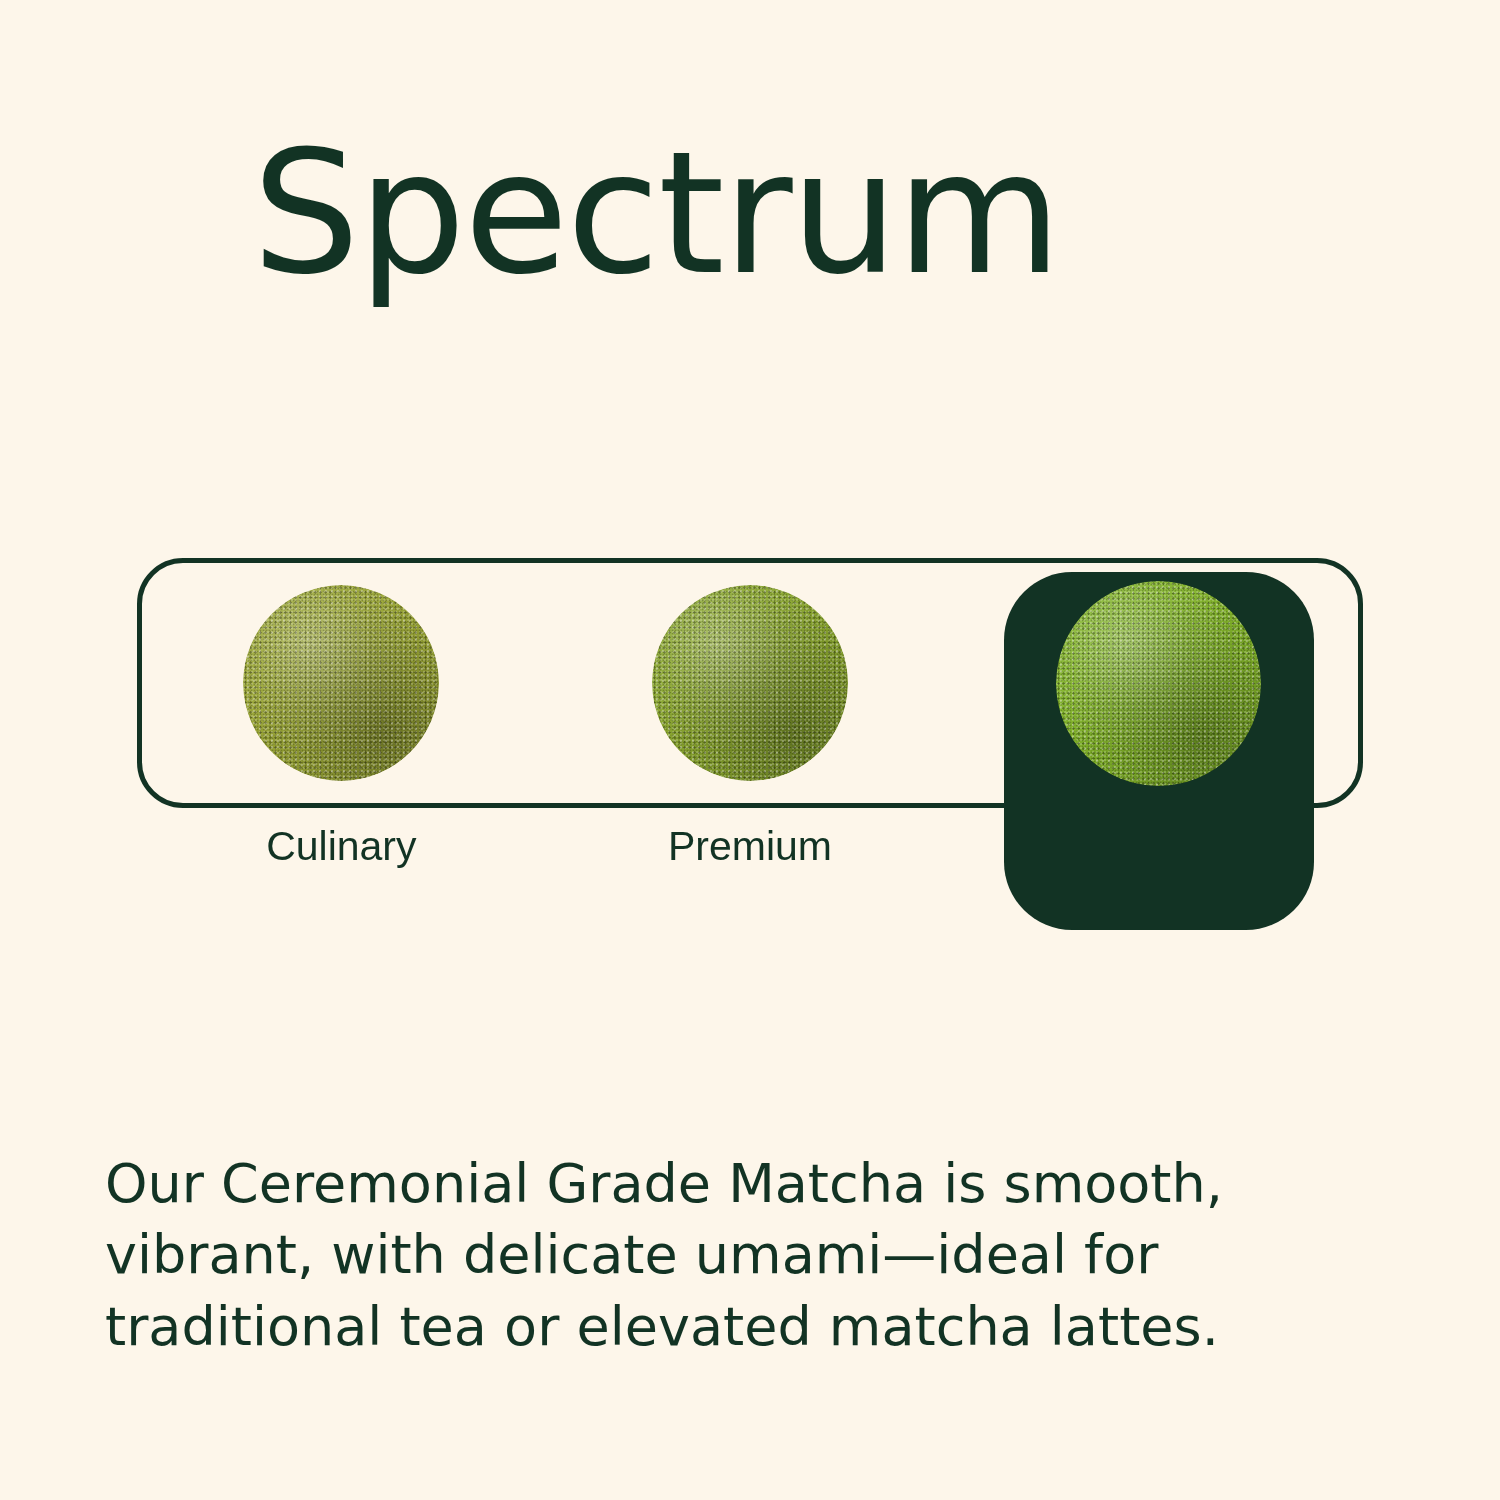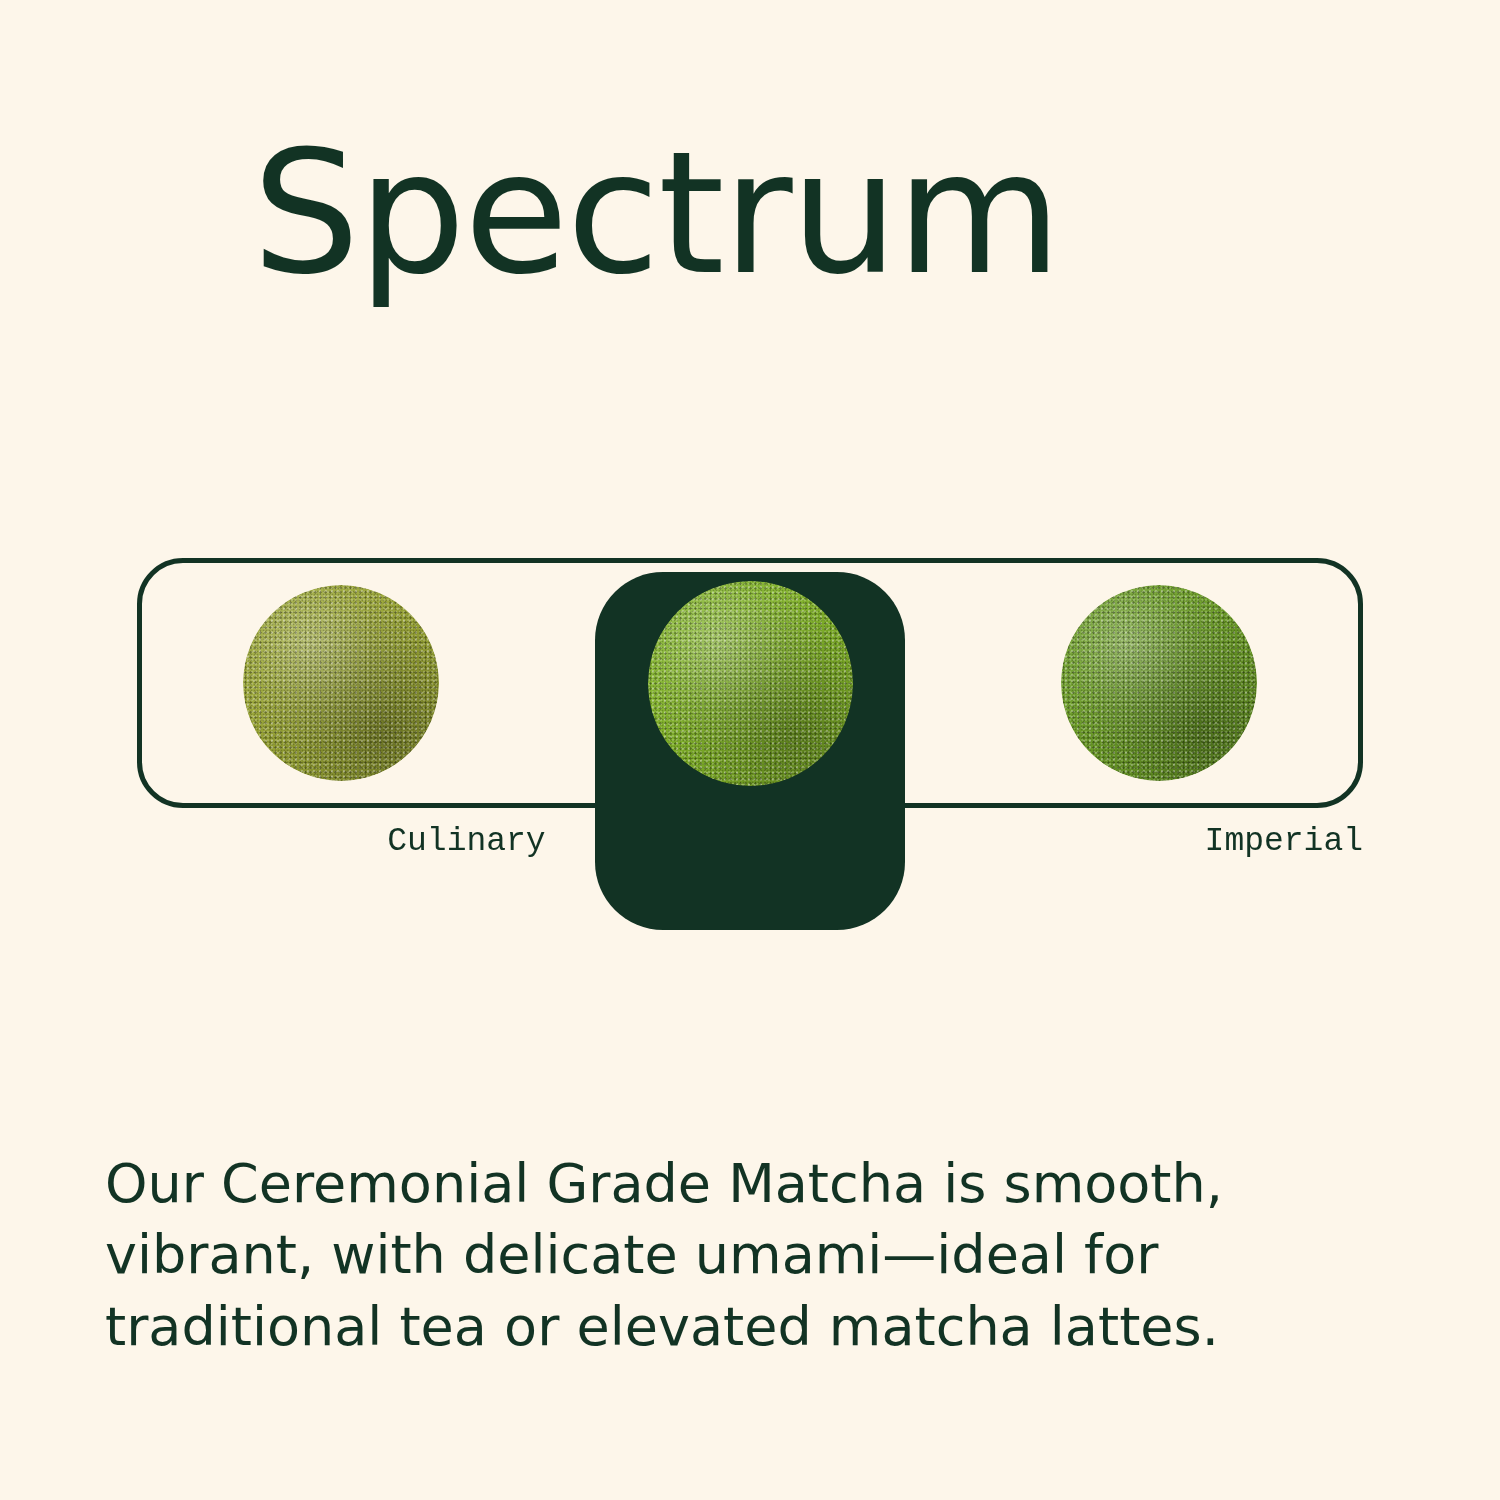--- a/index.html
+++ b/index.html
@@ -110,24 +110,24 @@
     background-position: 0 0, 2px 3px, 1px 2px, 3px 1px;
     opacity: 0.95;
     mix-blend-mode: normal;
   }
 
   .grade-label {
     position: absolute;
     top: 265px;
     left: 0;
     width: 100%;
-    text-align: right;
-    font-size: 33px;
+    text-align: center;
+    font-size: 41px;
     color: #123324;
-    font-family: Liberation Mono, monospace;
+    font-family: Liberation Sans, sans-serif;
     white-space: nowrap;
   }
 
   
   .grade.active {
     z-index: 5;
   }
   .active-card {
     position: absolute;
     left: 50%;
@@ -176,31 +176,31 @@
 
   <div class="grades">
 
     <div class="grade">
       <div class="swatch-wrap">
         <div class="mound" style="--swatch:#9aa636;"></div>
       </div>
       <div class="grade-label">Culinary</div>
     </div>
 
+    <div class="grade">
+      <div class="swatch-wrap">
+        <div class="mound" style="--swatch:#8aa62f;"></div>
+      </div>
+      <div class="grade-label">Premium</div>
+    </div>
 
     <div class="grade active">
       <div class="active-card"></div>
       <div class="swatch-wrap">
         <div class="mound" style="--swatch:#82b32a;"></div>
       </div>
     </div>
 
-    <div class="grade">
-      <div class="swatch-wrap">
-        <div class="mound" style="--swatch:#6d9e28;"></div>
-      </div>
-      <div class="grade-label">Imperial</div>
-    </div>
 
   </div>
 </div>
 
 <div class="description">Our Ceremonial Grade Matcha is smooth, vibrant, with delicate umami—ideal for traditional tea or elevated matcha lattes.</div>
 
 </body></html>

